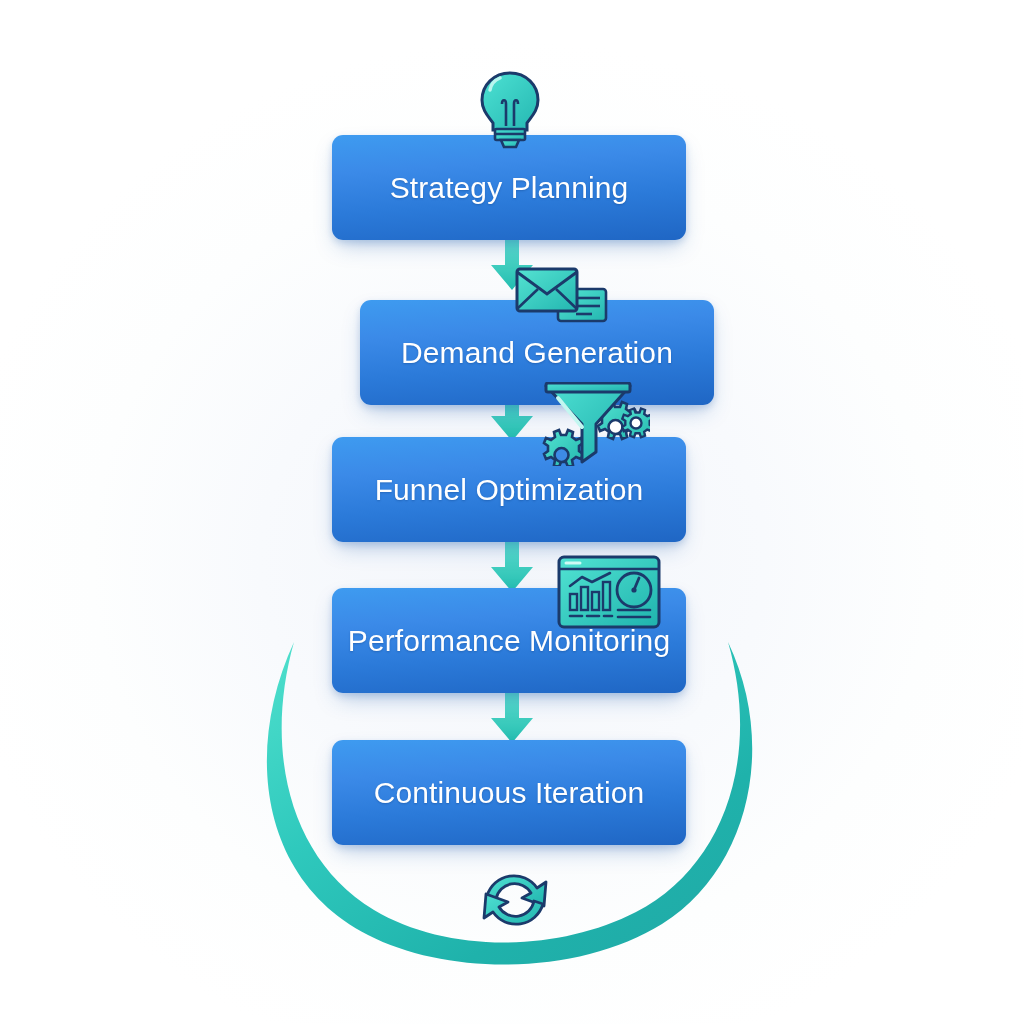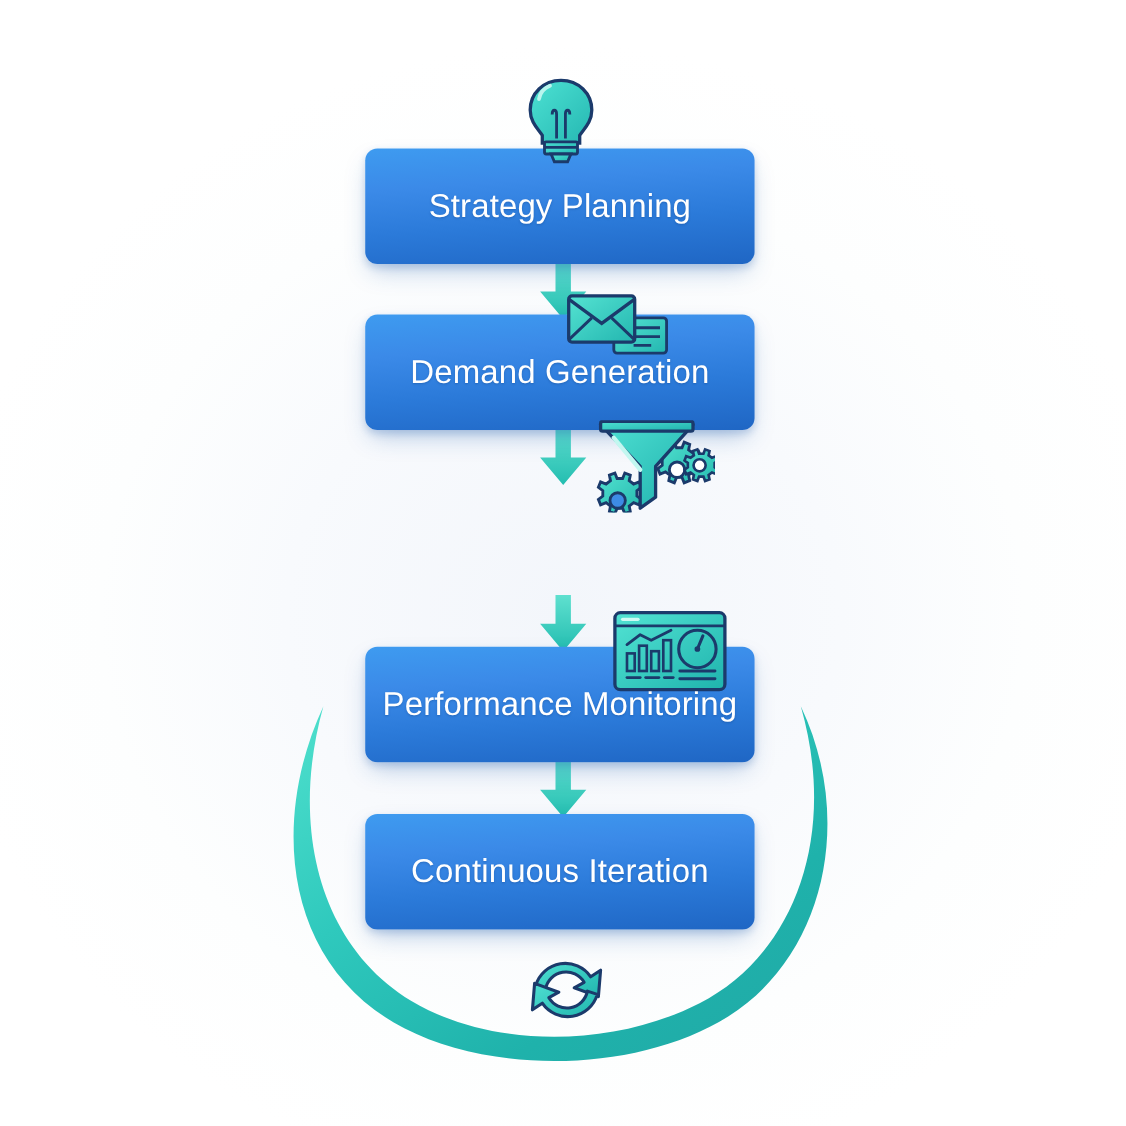--- a/index.html
+++ b/index.html
@@ -37,21 +37,21 @@
   .flow-box-label {
     color: #ffffff;
     font-size: 30px;
     font-weight: 400;
     letter-spacing: 0.1px;
     text-shadow: 0 1px 2px rgba(10, 50, 110, 0.30);
     white-space: nowrap;
   }
 
   .box-0 { top: 135px; }
-  .box-1 { top: 286px; }
+  .box-1 { top: 300px; margin-left: 28px; }
   .box-2 { top: 437px; }
   .box-3 { top: 588px; }
   .box-4 { top: 740px; }
 
   
   .connector {
     position: absolute;
     left: 483px;
     width: 58px;
     height: 52px;
@@ -132,20 +132,23 @@
   </svg>
 
   <div class="flow-box box-0">
     <span class="flow-box-label">Strategy Planning</span>
   </div>
 
   <div class="flow-box box-1">
     <span class="flow-box-label">Demand Generation</span>
   </div>
 
+  <div class="flow-box box-2">
+    <span class="flow-box-label">Funnel Optimization</span>
+  </div>
 
   <div class="flow-box box-3">
     <span class="flow-box-label">Performance Monitoring</span>
   </div>
 
   <div class="flow-box box-4">
     <span class="flow-box-label">Continuous Iteration</span>
   </div>
 
   <svg class="node-icon icon-bulb" viewBox="0 0 68 80" xmlns="http://www.w3.org/2000/svg">

